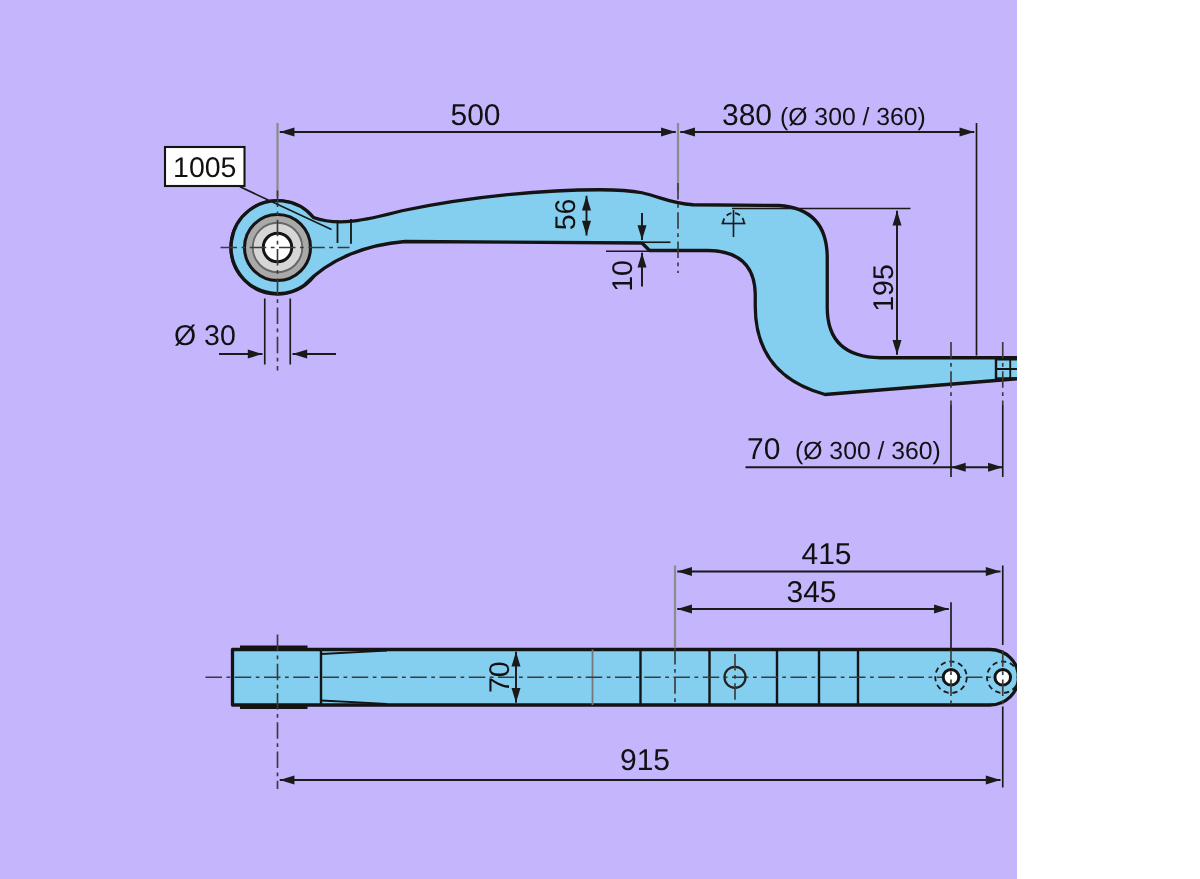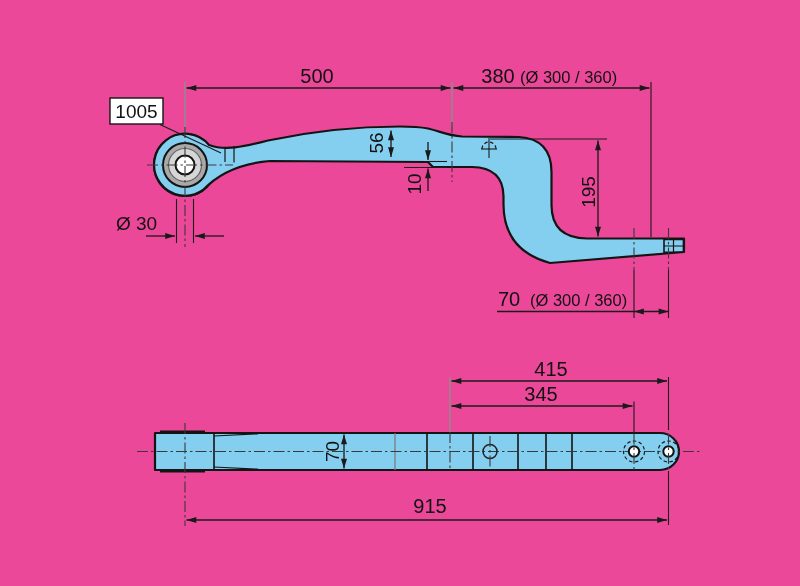--- a/index.html
+++ b/index.html
@@ -1,16 +1,16 @@
 <!DOCTYPE html>
 <html><head>
 <meta charset="utf-8">
 <style>
   html,body{margin:0;padding:0;background:#ffffff;}
-  .canvas{width:800px;height:586px;background:#ec4899;position:relative;overflow:hidden;}
+  .canvas{width:678px;height:586px;background:#c4b5fd;position:relative;overflow:hidden;}
   svg{display:block;}
   text{font-family:"Liberation Sans", sans-serif; fill:#111111;}
   .t-main{font-size:20px;}
   .t-note{font-size:16.5px;}
   .t-rot{font-size:19px;}
   .t-ref{font-size:19px;}
   .outline{stroke:#141414;stroke-width:2.2;stroke-linejoin:round;}
   .detail{stroke:#141414;stroke-width:1.6;fill:none;}
   .detail-thin{stroke:#141414;stroke-width:1.2;fill:none;}
   .dim{stroke:#1a1a1a;stroke-width:1.3;fill:none;}

